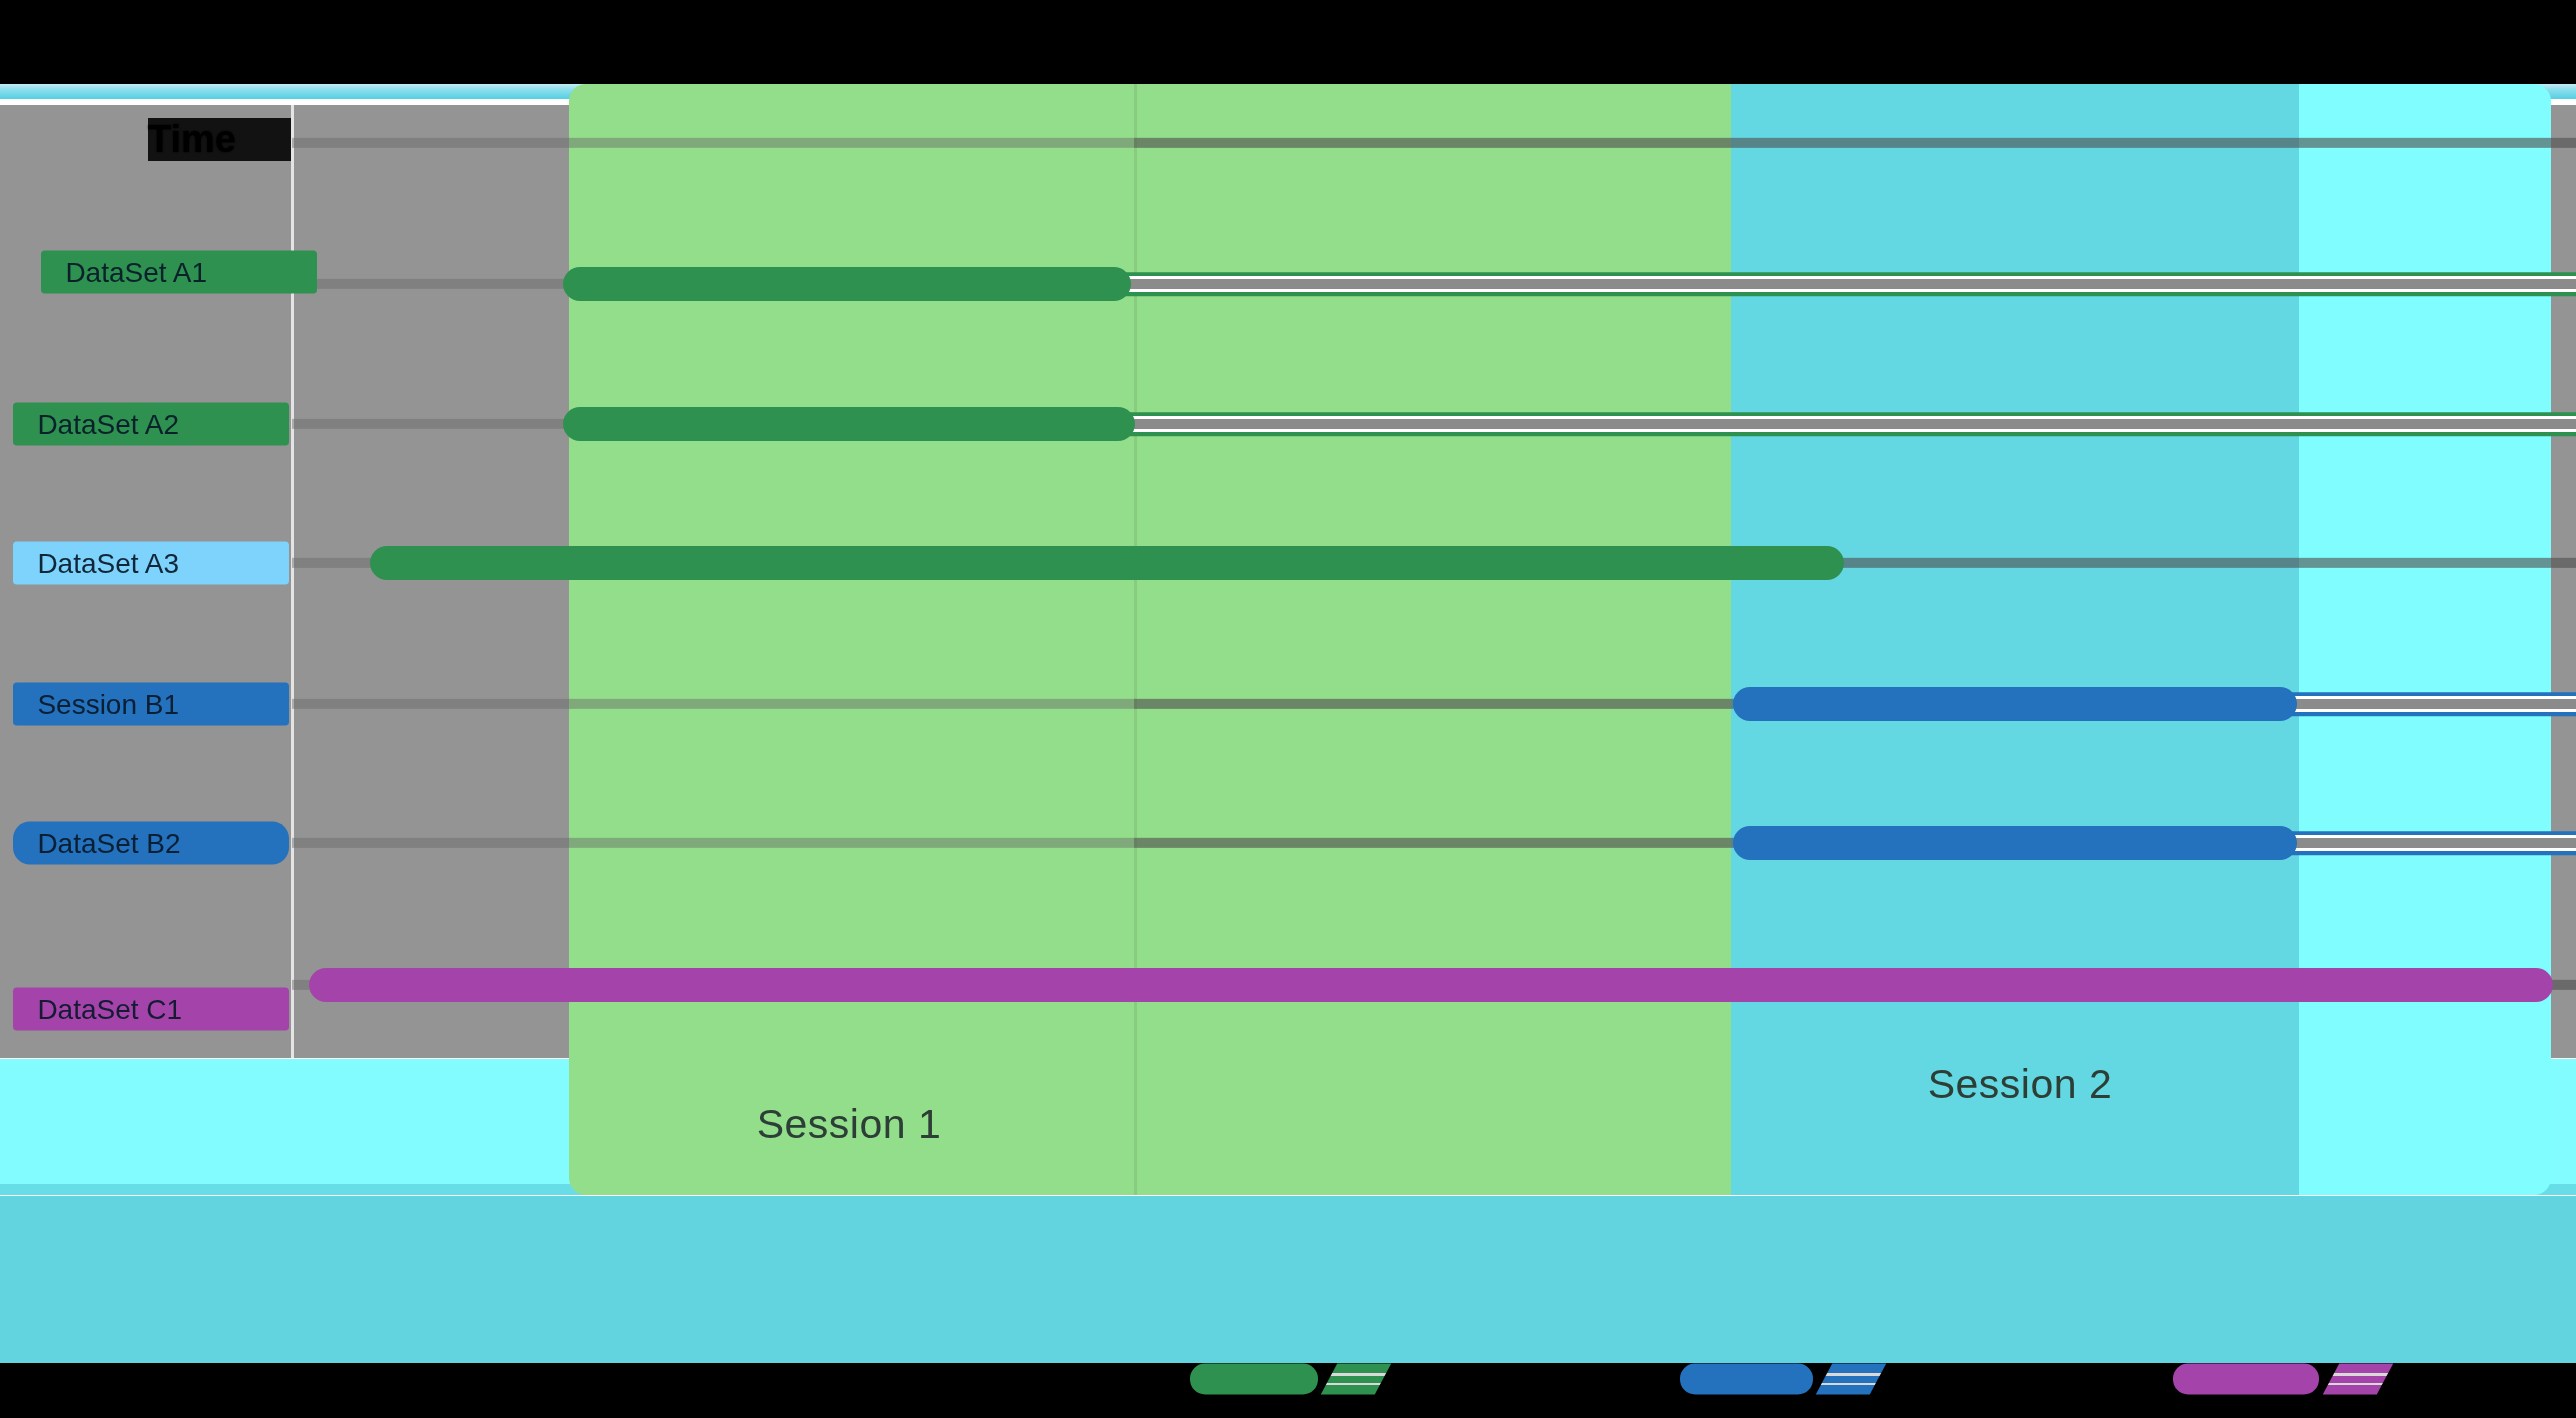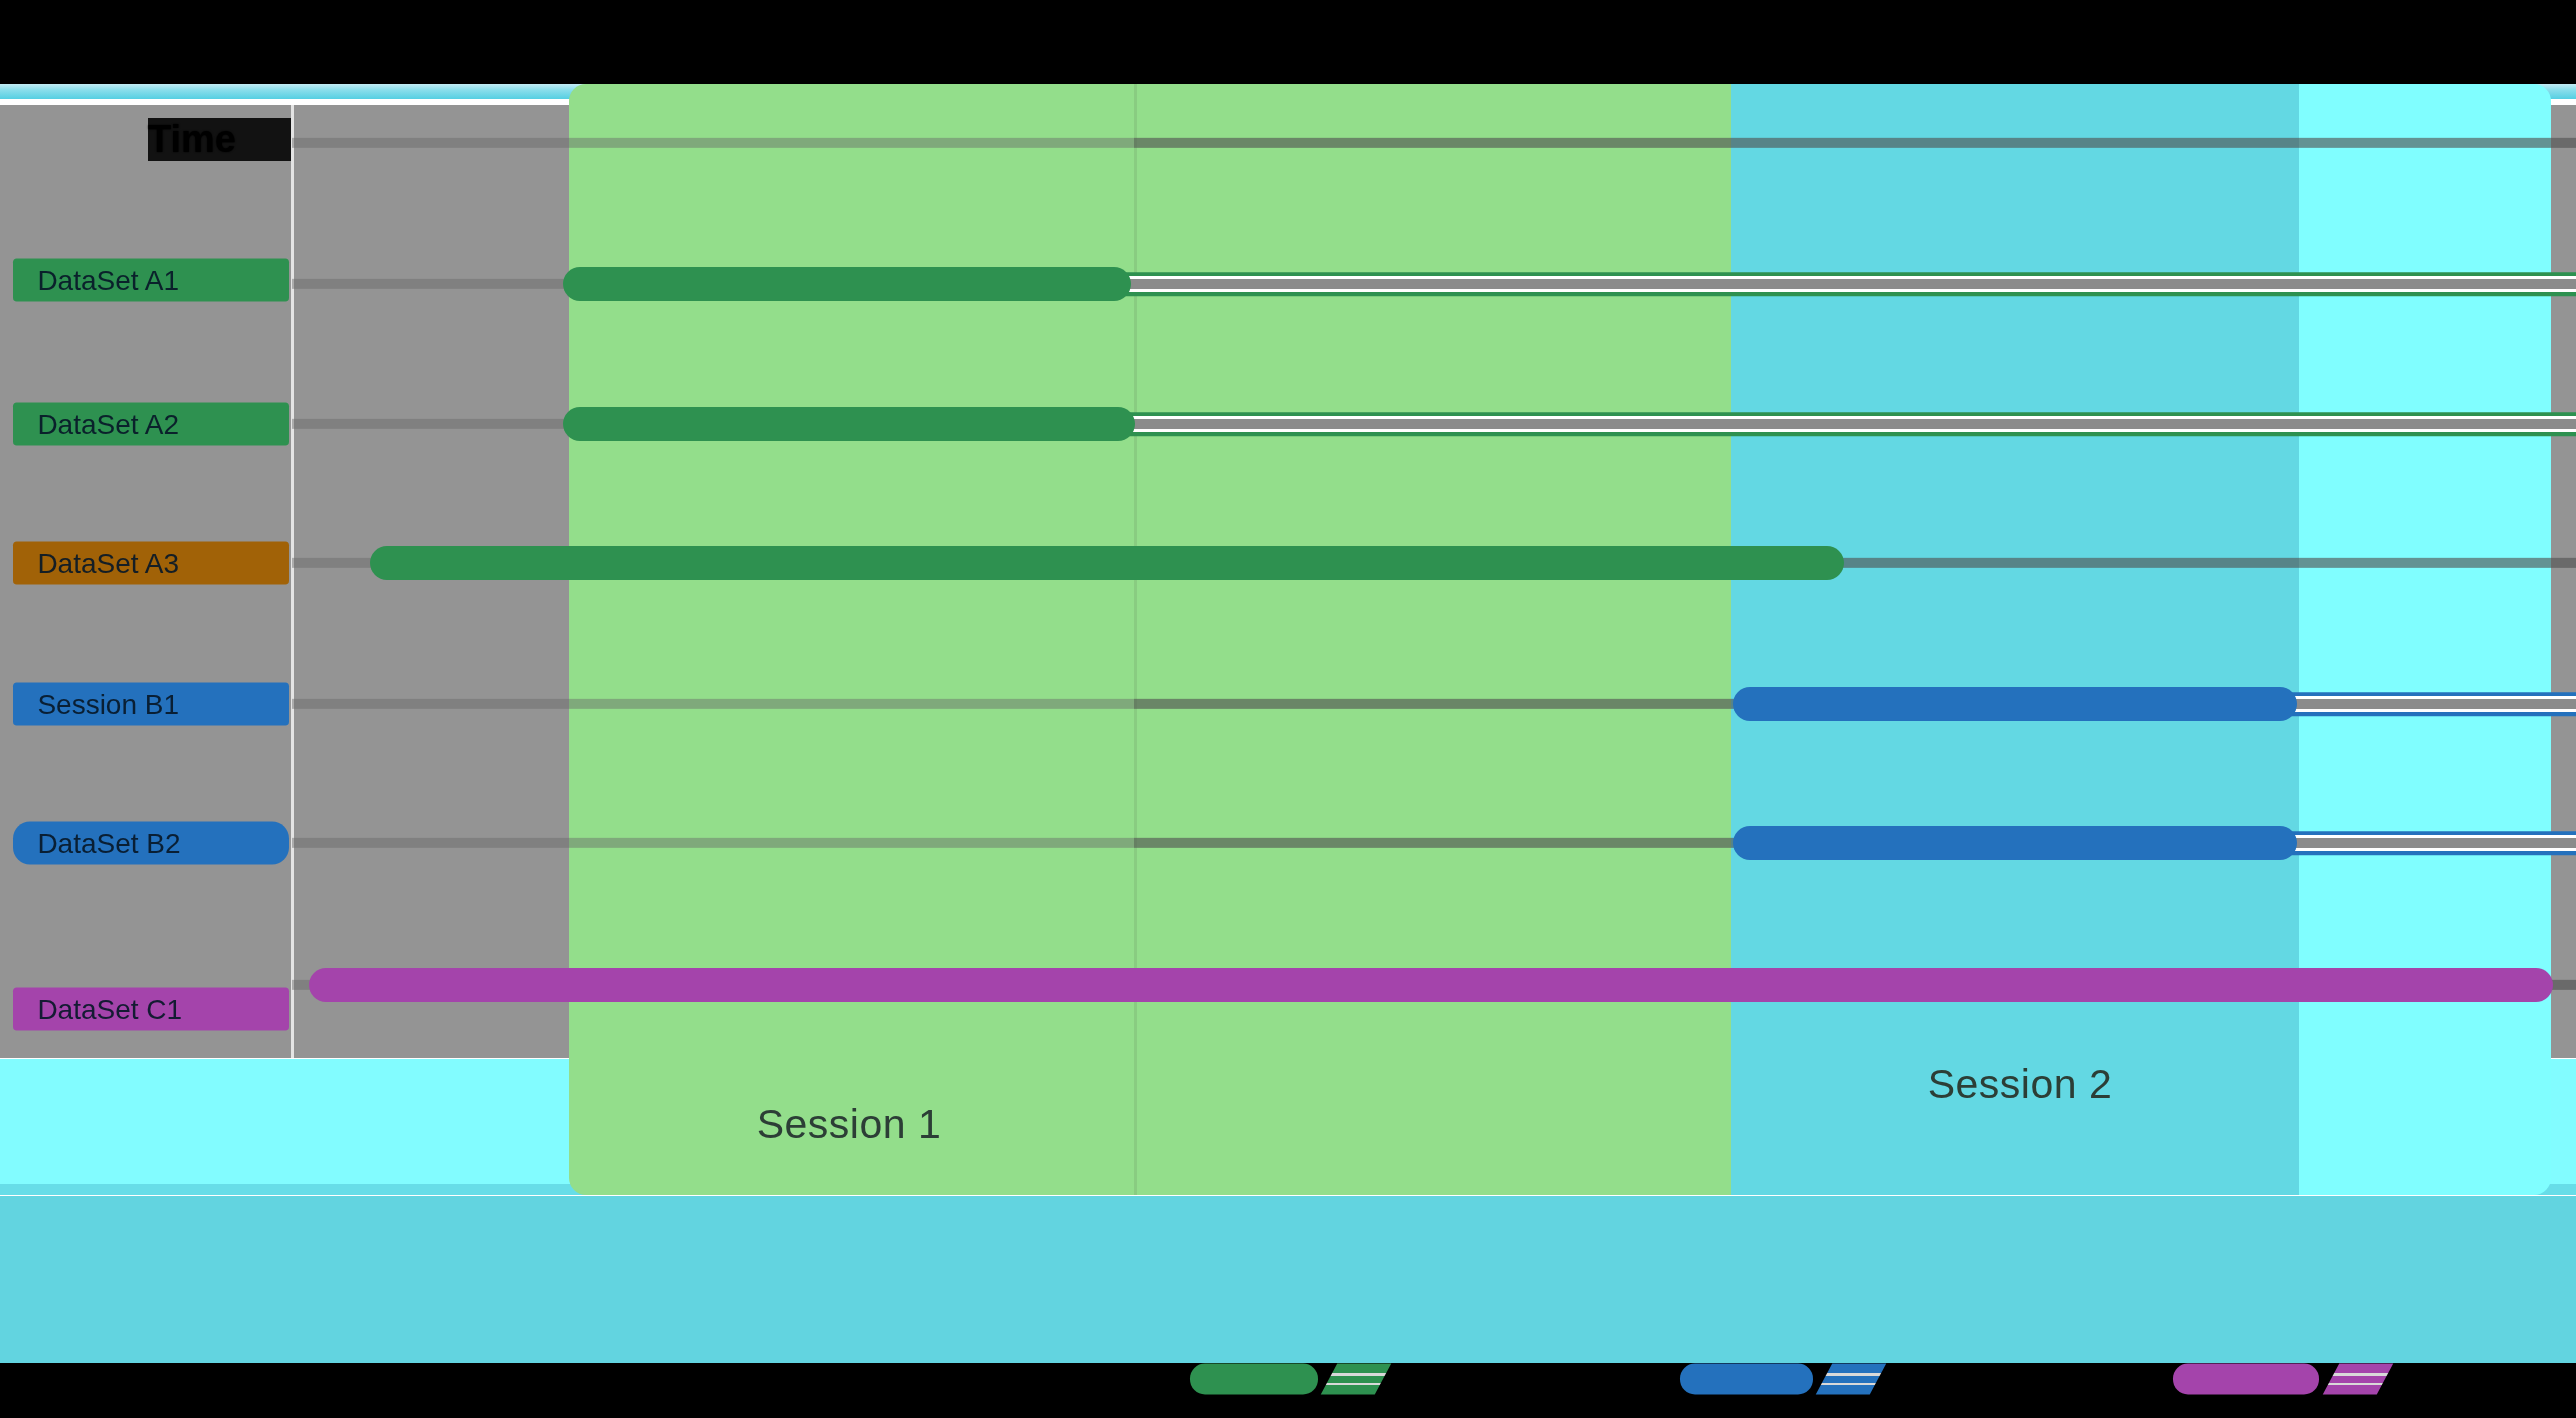--- a/index.html
+++ b/index.html
@@ -80,23 +80,23 @@
       <div class="sandwich" style="left: 1126px; top: 424px; width: 1450px; background: linear-gradient(rgb(46, 145, 80) 0px, rgb(46, 145, 80) 3.8px, rgb(255, 255, 255) 3.8px, rgb(255, 255, 255) 6.6px, rgb(139, 139, 139) 6.6px, rgb(139, 139, 139) 17px, rgb(255, 255, 255) 17px, rgb(255, 255, 255) 20px, rgb(46, 145, 80) 20px, rgb(46, 145, 80) 23.5px);"></div>
       <div class="bar" style="left: 563px; top: 424px; width: 572px; background: rgb(46, 145, 80);"></div>
       <div class="bar" style="left: 370px; top: 563px; width: 1474px; background: rgb(46, 145, 80);"></div>
       <div class="sandwich" style="left: 2288px; top: 704px; width: 288px; background: linear-gradient(rgb(36, 113, 189) 0px, rgb(36, 113, 189) 3.8px, rgb(255, 255, 255) 3.8px, rgb(255, 255, 255) 6.6px, rgb(139, 139, 139) 6.6px, rgb(139, 139, 139) 17px, rgb(255, 255, 255) 17px, rgb(255, 255, 255) 20px, rgb(36, 113, 189) 20px, rgb(36, 113, 189) 23.5px);"></div>
       <div class="bar" style="left: 1733px; top: 704px; width: 564px; background: rgb(36, 113, 189);"></div>
       <div class="sandwich" style="left: 2288px; top: 843px; width: 288px; background: linear-gradient(rgb(36, 113, 189) 0px, rgb(36, 113, 189) 3.8px, rgb(255, 255, 255) 3.8px, rgb(255, 255, 255) 6.6px, rgb(139, 139, 139) 6.6px, rgb(139, 139, 139) 17px, rgb(255, 255, 255) 17px, rgb(255, 255, 255) 20px, rgb(36, 113, 189) 20px, rgb(36, 113, 189) 23.5px);"></div>
       <div class="bar" style="left: 1733px; top: 843px; width: 564px; background: rgb(36, 113, 189);"></div>
       <div class="bar" style="left: 309px; top: 985px; width: 2244px; background: rgb(164, 68, 171);"></div>
     </div>
   <div class="layer" id="labels-layer">
-      <div class="chip" style="top: 280px; background: rgb(46, 145, 80);">DataSet A1</div>
+      <div class="chip" style="top: 272px; background: rgb(46, 145, 80); margin-left: 28px;">DataSet A1</div>
       <div class="chip" style="top: 424px; background: rgb(46, 145, 80);">DataSet A2</div>
-      <div class="chip" style="top: 563px; background: #a16207;">DataSet A3</div>
+      <div class="chip" style="top: 563px; background: #7dd3fc;">DataSet A3</div>
       <div class="chip" style="top: 704px; background: rgb(36, 113, 189);">Session B1</div>
       <div class="chip" style="top: 843px; background: rgb(36, 113, 189); border-radius: 17px;">DataSet B2</div>
       <div class="chip" style="top: 985px; background: rgb(164, 68, 171); margin-top: 24px;">DataSet C1</div>
     </div>
   <div class="layer" id="legend-layer">
       <div class="legend-swatch" style="left: 1190px; top: 1379px; width: 128px; background: rgb(46, 145, 80);"></div>
       <div class="legend-slash" style="left: 1329px; top: 1379px; background: linear-gradient(rgb(46, 145, 80) 0px, rgb(46, 145, 80) 9.4px, rgba(255, 255, 255, 0.85) 9.4px, rgba(255, 255, 255, 0.85) 12.2px, rgb(46, 145, 80) 12.2px, rgb(46, 145, 80) 19px, rgba(255, 255, 255, 0.85) 19px, rgba(255, 255, 255, 0.85) 21.6px, rgb(46, 145, 80) 21.6px, rgb(46, 145, 80) 31px);"></div>
       <div class="legend-swatch" style="left: 1680px; top: 1379px; width: 133px; background: rgb(36, 113, 189);"></div>
       <div class="legend-slash" style="left: 1824px; top: 1379px; background: linear-gradient(rgb(36, 113, 189) 0px, rgb(36, 113, 189) 9.4px, rgba(255, 255, 255, 0.85) 9.4px, rgba(255, 255, 255, 0.85) 12.2px, rgb(36, 113, 189) 12.2px, rgb(36, 113, 189) 19px, rgba(255, 255, 255, 0.85) 19px, rgba(255, 255, 255, 0.85) 21.6px, rgb(36, 113, 189) 21.6px, rgb(36, 113, 189) 31px);"></div>
       <div class="legend-swatch" style="left: 2173px; top: 1379px; width: 146px; background: rgb(164, 68, 171);"></div>

